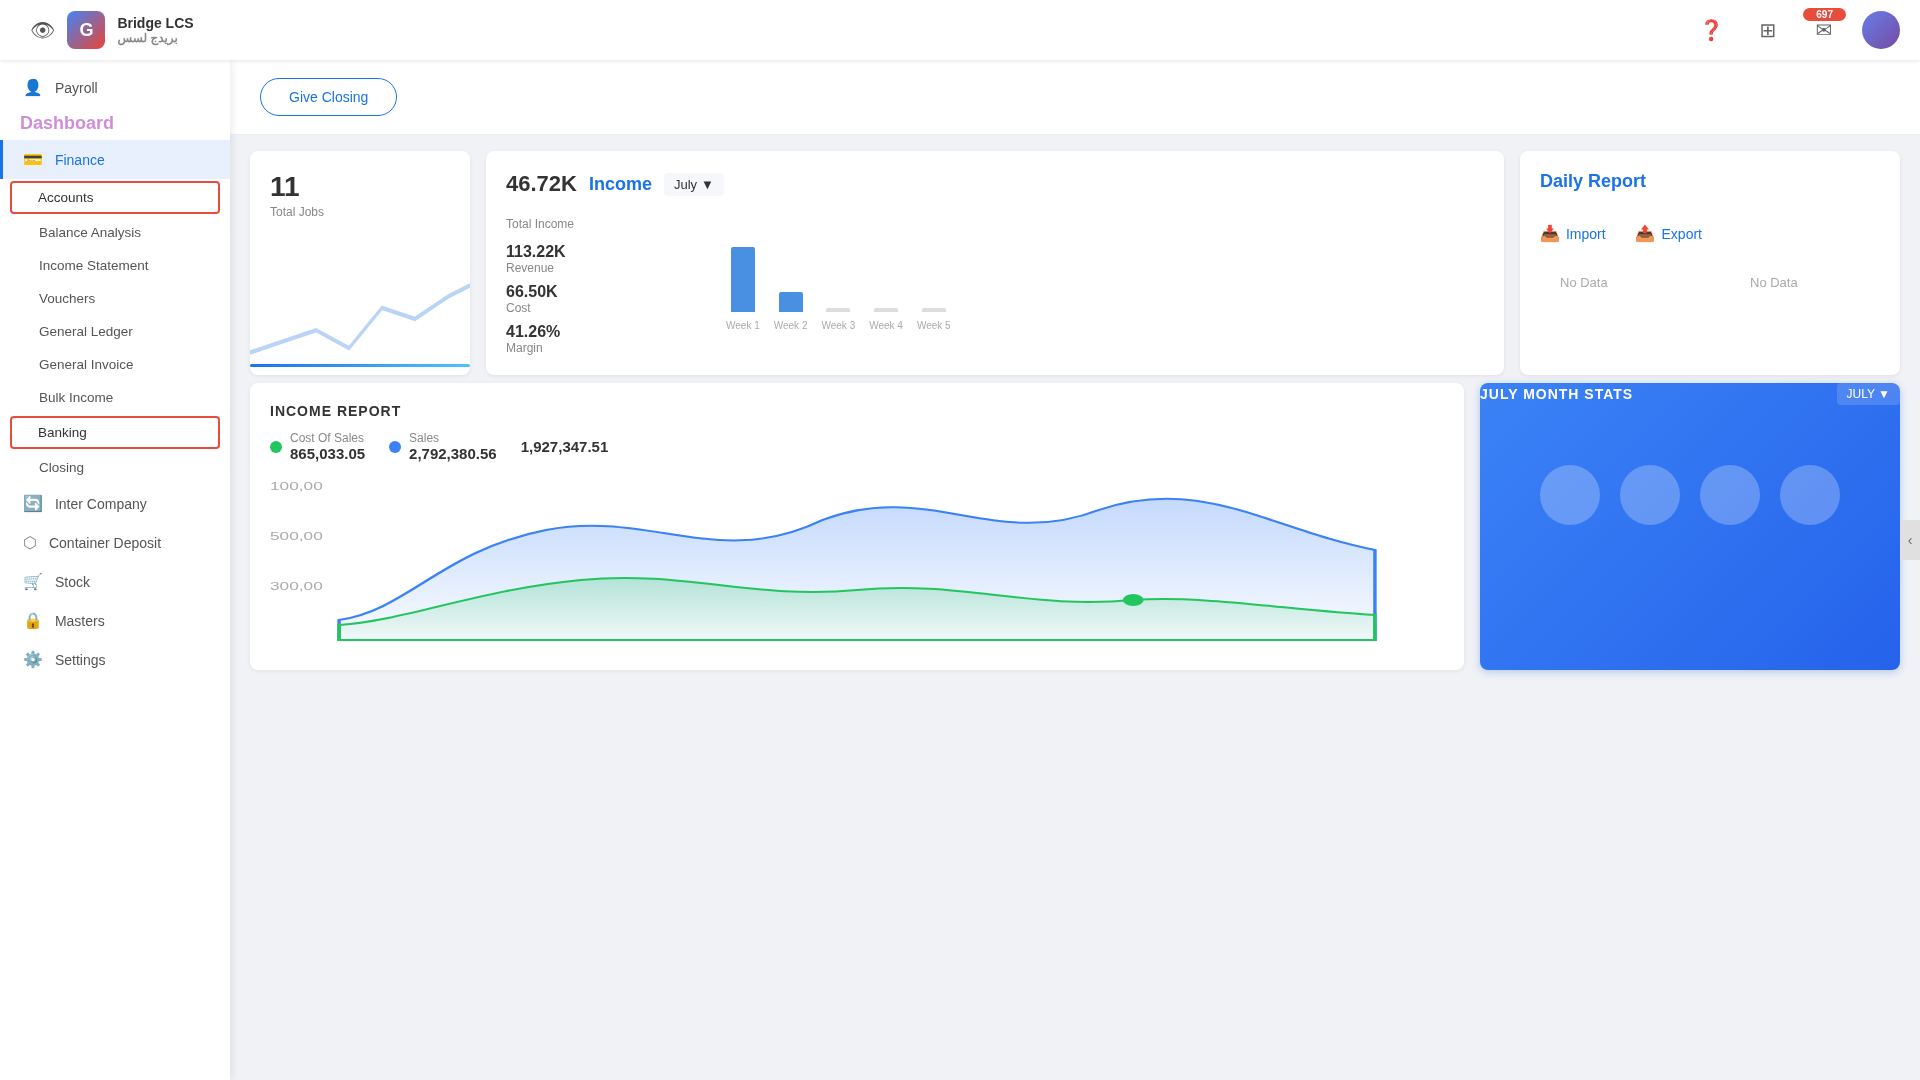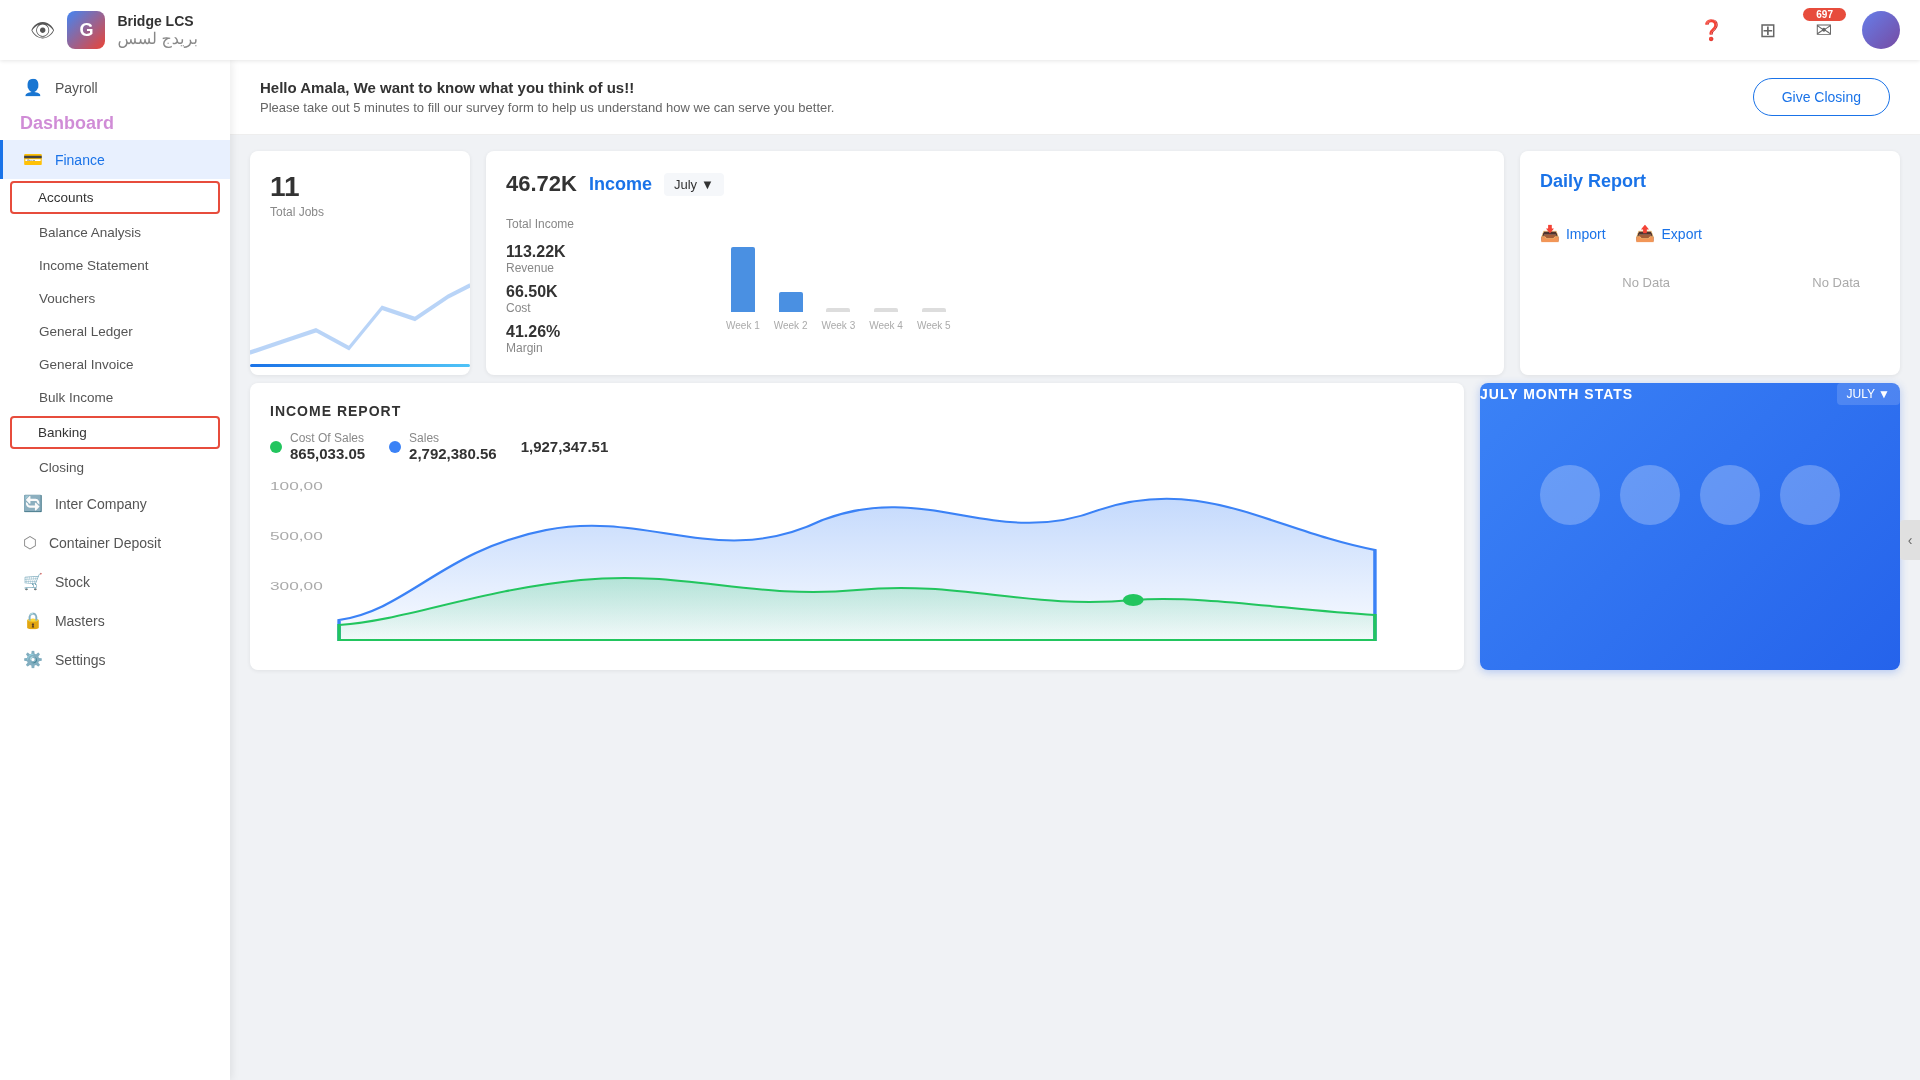--- a/index.html
+++ b/index.html
@@ -62,21 +62,21 @@
     .topbar-eye { font-size: 20px; color: #555; cursor: pointer; }
     .topbar-logo {
       width: 38px; height: 38px;
       background: linear-gradient(135deg, #4285f4, #ea4335);
       border-radius: 8px;
       display: flex; align-items: center; justify-content: center;
       color: #fff; font-size: 18px; font-weight: bold;
     }
     .topbar-brand { display: flex; flex-direction: column; }
     .topbar-brand-name { font-size: 14px; font-weight: 600; color: #333; }
-    .topbar-brand-arabic { font-size: 16px; color: #888; }
+    .topbar-brand-arabic { font-size: 12px; color: #888; font-weight: bold; }
     .topbar-spacer { flex: 1; }
     .topbar-actions { display: flex; align-items: center; gap: 20px; }
     .topbar-icon-btn {
       position: relative; cursor: pointer;
       width: 36px; height: 36px;
       display: flex; align-items: center; justify-content: center;
       font-size: 20px; color: #666;
       border-radius: 50%;
     }
     .badge {
@@ -155,21 +155,21 @@
     .bar { background: #4a90e2; border-radius: 2px 2px 0 0; width: 24px; }
     .bar-label { font-size: 10px; color: #aaa; }
 
     
     .income-main { display: flex; gap: 20px; }
     .income-left { flex: 0 0 200px; }
     .income-chart { flex: 1; }
     .daily-title { font-size: 18px; font-weight: 600; color: #1a73e8; margin-bottom: 16px; }
     .daily-actions { display: flex; gap: 30px; margin-bottom: 12px; }
     .daily-action { display: flex; align-items: center; gap: 6px; color: #1a73e8; font-size: 14px; cursor: pointer; }
-    .daily-no-data { color: #aaa; font-size: 13px; text-align: right; padding: 20px; }
+    .daily-no-data { color: #aaa; font-size: 13px; text-align: left; padding: 20px; }
     .daily-section { display: flex; gap: 40px; }
     .daily-col { flex: 1; text-align: center; }
 
     
     .bottom-row {
       display: grid;
       grid-template-columns: 1fr 420px;
       gap: 16px;
       padding: 0 20px 16px;
     }
@@ -312,24 +312,20 @@
     <div class="sidebar-item">
       <span class="sidebar-item-icon">⚙️</span>
       <span>Settings</span>
     </div>
   </div>
 </div>
 
 <div class="main-content" style="margin-left:230px;margin-top:60px;">
 
   <div class="feedback-banner">
-    <div class="feedback-text">
-      <div class="feedback-title">Hello Amala, We want to know what you think of us!!</div>
-      <div class="feedback-subtitle">Please take out 5 minutes to fill our survey form to help us understand how we can serve you better.</div>
-    </div>
     <button class="feedback-btn">Give Closing</button>
   </div>
 
   <div style="display:flex; gap:16px; padding:16px 20px 8px;">
 
     <div class="card" style="flex:0 0 220px; position:relative; overflow:hidden;">
       <div class="card-stat">11</div>
       <div class="card-label">Total Jobs</div>
       <svg style="position:absolute;bottom:0;left:0;width:100%;height:50%;opacity:0.3;" viewBox="0 0 200 50" preserveAspectRatio="none">
         <polyline points="0,40 30,35 60,30 90,38 120,20 150,25 180,15 200,10" fill="none" stroke="#1a73e8" stroke-width="2"></polyline>

